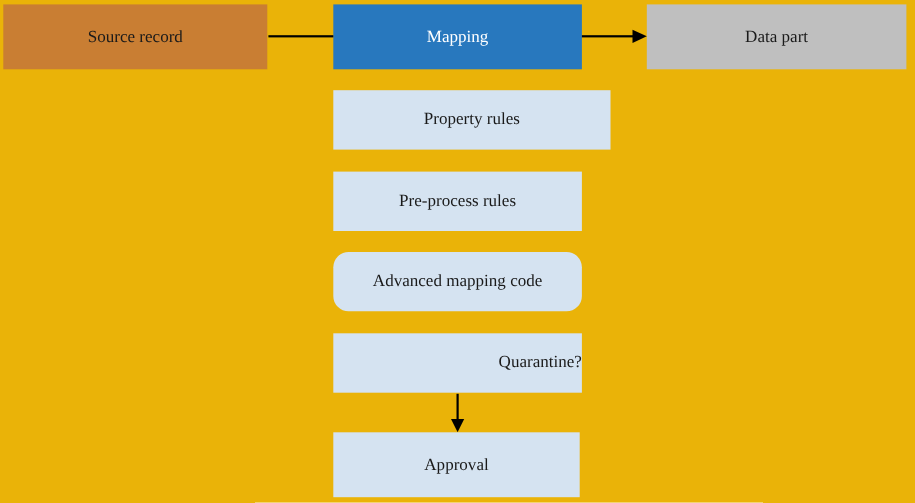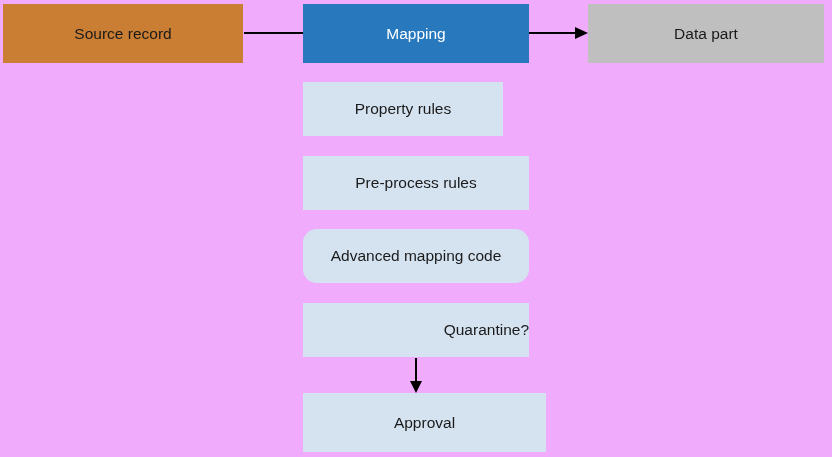--- a/index.html
+++ b/index.html
@@ -4,42 +4,42 @@
 <style>
   html, body {
     margin: 0;
     padding: 0;
     background: #ffffff;
   }
   .canvas {
     position: relative;
     width: 832px;
     height: 457px;
-    background: #f0abfc;
-    font-family: Liberation Sans, sans-serif;
+    background: #eab308;
+    font-family: Liberation Serif, serif;
     overflow: hidden;
   }
   .node {
     position: absolute;
     display: flex;
     align-items: center;
     justify-content: center;
     text-align: center;
     font-size: 15.5px;
     color: var(--text-dark, #1a1a1a);
     box-sizing: border-box;
   }
   .node-source  { left: 3px;   top: 4px;   width: 240px; height: 59px; background: var(--orange, #c97e33); }
   .node-mapping { left: 303px; top: 4px;   width: 226px; height: 59px; background: var(--blue, #2878be); color: var(--text-light, #ffffff); }
   .node-datapart{ left: 588px; top: 4px;   width: 236px; height: 59px; background: var(--gray, #bfbfbf); }
-  .node-prop    { left: 303px; top: 82px;  width: 200px; height: 54px; background: var(--light-blue, #d5e3f1); }
+  .node-prop    { left: 303px; top: 82px;  width: 252px; height: 54px; background: var(--light-blue, #d5e3f1); }
   .node-preproc { left: 303px; top: 156px; width: 226px; height: 54px; background: var(--light-blue, #d5e3f1); }
   .node-advcode { left: 303px; top: 229px; width: 226px; height: 54px; background: var(--light-blue, #d5e3f1); border-radius: 14px; }
   .node-quar    { left: 303px; top: 303px; width: 226px; height: 54px; background: var(--light-blue, #d5e3f1); justify-content: flex-end; }
-  .node-approval{ left: 303px; top: 393px; width: 243px; height: 59px; background: var(--light-blue, #d5e3f1); align-items: center; }
+  .node-approval{ left: 303px; top: 393px; width: 224px; height: 59px; background: var(--light-blue, #d5e3f1); align-items: center; }
 
   .connector-line {
     position: absolute;
     background: var(--connector, #000000);
   }
   .line-source-mapping { left: 244px; top: 32px; width: 59px; height: 2px; }
   .line-mapping-datapart { left: 529px; top: 32px; width: 48px; height: 2px; }
   .line-quar-approval { left: 415px; top: 358px; width: 2px; height: 24px; }
 
   .arrowhead {

